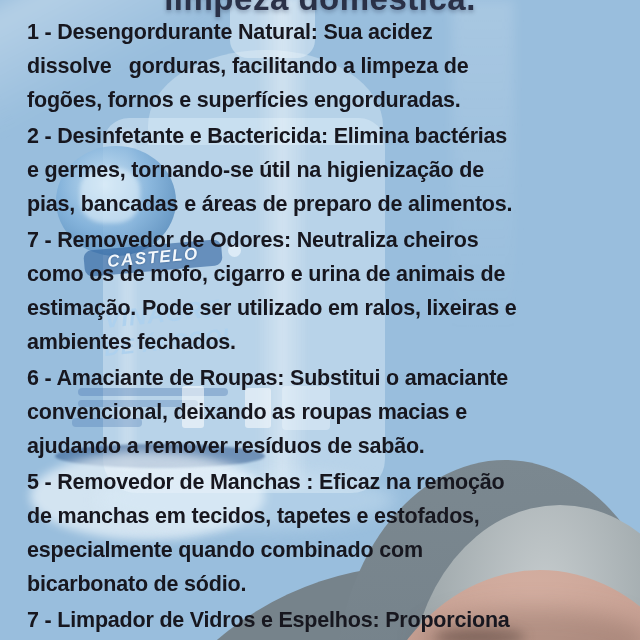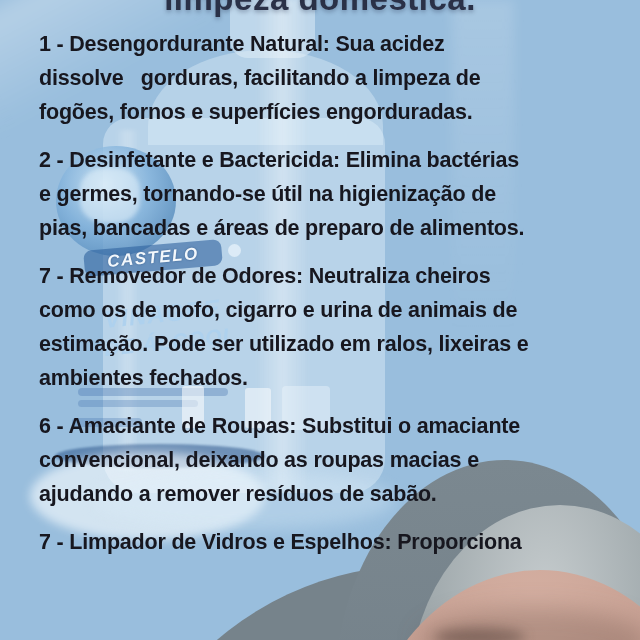--- a/index.html
+++ b/index.html
@@ -75,21 +75,21 @@
   .person-brow{left:435px;top:628px;width:90px;height:18px;border-radius:50%;
     background:rgba(60,45,40,.38);filter:blur(6px);}
 
   
   .title{left:0;top:-18px;width:640px;text-align:center;
     font-size:33px;font-weight:bold;line-height:34px;color:#2a3147;
     letter-spacing:.5px;text-shadow:0 2px 4px rgba(30,40,70,.35);}
   .benefits{left:25px;top:13px;width:586px;
     font-size:21.5px;font-weight:bold;line-height:34px;letter-spacing:-.2px;
     color:var(--ink,#17171f);}
-  .benefit{margin:14px;white-space:pre-wrap;}
+  .benefit{margin:2px;white-space:pre-wrap;}
 </style>
 </head>
 <body>
 
 <div class="canvas">
 
   <div class="abs streak-tl"></div>
   <div class="abs streak-right"></div>
 
   <div class="abs bottle-neck"></div>
@@ -134,16 +134,20 @@
       <p class="benefit">2 - Desinfetante e Bactericida: Elimina bactérias
 e germes, tornando-se útil na higienização de
 pias, bancadas e áreas de preparo de alimentos.</p>
       <p class="benefit">7 - Removedor de Odores: Neutraliza cheiros
 como os de mofo, cigarro e urina de animais de
 estimação. Pode ser utilizado em ralos, lixeiras e
 ambientes fechados.</p>
       <p class="benefit">6 - Amaciante de Roupas: Substitui o amaciante
 convencional, deixando as roupas macias e
 ajudando a remover resíduos de sabão.</p>
+      <p class="benefit">5 - Removedor de Manchas : Eficaz na remoção
+de manchas em tecidos, tapetes e estofados,
+especialmente quando combinado com
+bicarbonato de sódio.</p>
       <p class="benefit">7 - Limpador de Vidros e Espelhos: Proporciona</p>
     </div>
 
 </div>
 
 </body></html>

